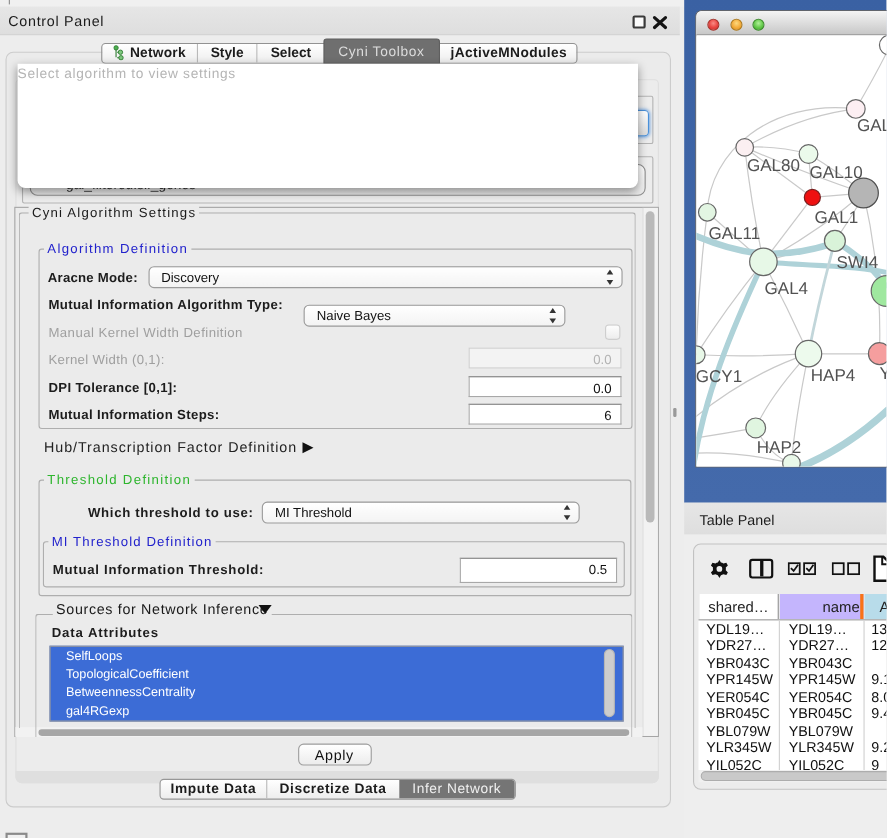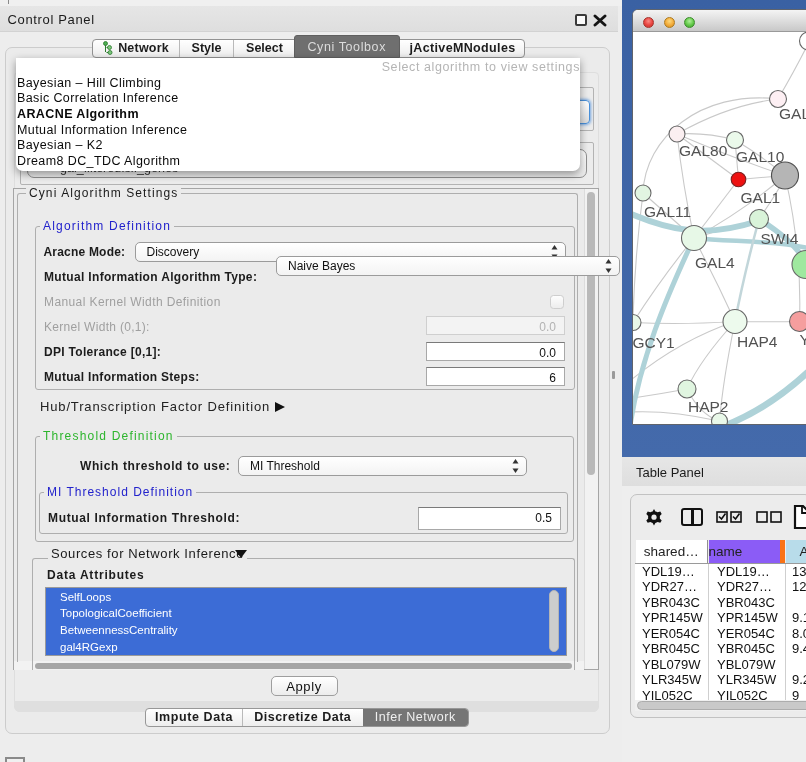--- a/index.html
+++ b/index.html
@@ -51,29 +51,21 @@
 <div class="abs" style="left:294px;top:35.3px;width:105.5px;height:22.7px;background:#6f6f6f;border:1px solid #5f5f5f;border-radius:3px 3px 0 0;display:flex;align-items:center;justify-content:center;font-size:12.5px;color:#dcdcdc;letter-spacing:0.6px;">Cyni Toolbox</div>
 
 <div class="abs" style="left:20px;top:87px;width:574px;height:44px;border:1px solid #b3b3b3;border-radius:2px;"></div>
 <div class="abs" style="left:576px;top:100px;width:14px;height:24px;border:1px solid #4a90d9;border-radius:4px;background:linear-gradient(#fff,#dcdcdc);box-shadow:0 0 3px 1px rgba(90,150,220,0.8);"></div>
 <div class="abs" style="left:20px;top:142px;width:574px;height:43px;border:1px solid #b3b3b3;border-radius:2px;"></div>
 <div class="abs" style="left:27px;top:149px;width:560px;height:29px;border:1px solid #8f8f8f;border-radius:7px;background:linear-gradient(#fff,#e9e9e9);overflow:hidden;">
   <span style="position:absolute;left:32px;top:11px;font-size:12.5px;color:#333;">gal_filtered.sif_genes</span>
 </div>
 
 <div class="abs" style="left:16px;top:58px;width:564px;height:112.5px;background:#fff;border-radius:0 0 7px 7px;box-shadow:0 3px 9px rgba(0,0,0,0.4);z-index:30;">
-  <div style="position:absolute;left:0;top:2px;width:100%;text-align:right;font-size:12.5px;color:#b5b5b5;letter-spacing:0.6px;">Select algorithm to view settings</div>
-  <div style="position:absolute;left:1px;top:17.8px;font-size:12.5px;color:#0a0a0a;line-height:15.6px;letter-spacing:0.4px;white-space:nowrap;">
-    <span style="padding-left:0;">Bayesian – Hill Climbing</span><br>
-    Basic Correlation Inference<br>
-    <span style="font-weight:bold;">ARACNE Algorithm</span><br>
-    Mutual Information Inference<br>
-    Bayesian – K2<br>
-    Dream8 DC_TDC Algorithm
-  </div>
+  <div style="position:absolute;left:0;top:2px;width:100%;text-align:left;font-size:12.5px;color:#b5b5b5;letter-spacing:0.6px;">Select algorithm to view settings</div>
 </div>
 
 <div class="abs" style="left:13px;top:188px;width:585.5px;height:482px;border:1px solid #a5a5a5;background:#ebebeb;"></div>
 
 <div class="abs" style="left:584px;top:189px;width:14px;height:480px;background:#f2f2f2;border-left:1px solid #dcdcdc;"></div>
 <div class="abs" style="left:586.5px;top:192px;width:8px;height:283px;background:#b9b9b9;border-radius:4px;"></div>
 
 <div class="abs" style="left:14px;top:661px;width:570px;height:9px;background:#f2f2f2;"></div>
 <div class="abs" style="left:35px;top:662.5px;width:537px;height:6.5px;background:#a6a6a6;border-radius:3px;"></div>
 
@@ -85,21 +77,21 @@
 
 <div class="lbl" style="left:43.5px;top:245px;letter-spacing:0.2px;">Aracne Mode:</div>
 <div class="combo" style="left:134.5px;top:241.5px;width:431.5px;height:20.5px;">
     <span class="ct">Discovery</span>
   <svg class="arr" viewBox="0 0 7 14">
       <path d="M3.5 0 L6.5 4.5 L0.5 4.5 Z" fill="#333"></path>
       <path d="M3.5 14 L6.5 9.5 L0.5 9.5 Z" fill="#333"></path>
     </svg>
 </div>
 <div class="lbl" style="left:44px;top:270px;letter-spacing:0.33px;">Mutual Information Algorithm Type:</div>
-<div class="combo" style="left:276px;top:256px;width:344px;height:20px;">
+<div class="combo" style="left:276px;top:277px;width:238px;height:20px;">
     <span class="ct">Naive Bayes</span>
   <svg class="arr" viewBox="0 0 7 14">
       <path d="M3.5 0 L6.5 4.5 L0.5 4.5 Z" fill="#333"></path>
       <path d="M3.5 14 L6.5 9.5 L0.5 9.5 Z" fill="#333"></path>
     </svg>
 </div>
 <div class="glbl" style="left:44px;top:295px;letter-spacing:0.4px;">Manual Kernel Width Definition</div>
 <div class="abs" style="left:550px;top:294.5px;width:14px;height:14px;border:1px solid #cecece;border-radius:3.5px;background:linear-gradient(#fdfdfd,#ededed);"></div>
 <div class="glbl" style="left:44px;top:320px;letter-spacing:0.3px;">Kernel Width (0,1):</div>
 <div class="fldd" style="left:426px;top:316px;width:139px;height:19px;">0.0</div>
@@ -249,21 +241,21 @@
 <svg class="abs" style="left:756px;top:511px;" width="28" height="12" viewBox="0 0 28 12">
   <rect x="1" y="1" width="10" height="10" fill="none" stroke="#111" stroke-width="1.6"></rect>
   <rect x="15" y="1" width="10" height="10" fill="none" stroke="#111" stroke-width="1.6"></rect>
 </svg>
 <svg class="abs" style="left:793px;top:504px;" width="13" height="26" viewBox="0 0 13 26">
   <path d="M2 2 L10 2 L16 8 L16 24 L2 24 Z" fill="#fff" stroke="#111" stroke-width="2.2"></path>
   <path d="M9 2 L9 9 L16 9" fill="none" stroke="#111" stroke-width="1.8"></path>
 </svg>
 
 <div class="abs" style="left:636px;top:539.5px;width:71.5px;height:23px;background:#ffffff;border-right:1px solid #8f8f8f;font-size:13.5px;color:#222;text-align:center;line-height:23px;">shared…</div>
-<div class="abs" style="left:708.5px;top:539.5px;width:76px;height:23px;background:#8b5cf6;border-right:5px solid #f97316;font-size:13.5px;color:#222;text-align:left;line-height:23px;">name</div>
+<div class="abs" style="left:708.5px;top:539.5px;width:76px;height:23px;background:#c4b5fd;border-right:3px solid #f97316;font-size:13.5px;color:#222;text-align:right;line-height:23px;">name</div>
 <div class="abs" style="left:785.5px;top:539.5px;width:21px;height:23px;background:#b8dcea;font-size:13.5px;color:#222;padding-left:14px;line-height:23px;">A</div>
 
 <div class="abs" style="left:635px;top:562.5px;width:171px;height:137px;background:#fff;border-top:1px solid #9a9a9a;overflow:hidden;font-size:13px;color:#111;">
   <div style="position:absolute;left:72.5px;top:0;width:1px;height:137px;background:#cfcfcf;"></div>
   <div style="position:absolute;left:149.5px;top:0;width:1px;height:137px;background:#cfcfcf;"></div>
   <div style="position:absolute;left:7px;top:0.5px;line-height:15.45px;">YDL19…<br>YDR27…<br>YBR043C<br>YPR145W<br>YER054C<br>YBR045C<br>YBL079W<br>YLR345W<br>YIL052C</div>
   <div style="position:absolute;left:82px;top:0.5px;line-height:15.45px;">YDL19…<br>YDR27…<br>YBR043C<br>YPR145W<br>YER054C<br>YBR045C<br>YBL079W<br>YLR345W<br>YIL052C</div>
   <div style="position:absolute;left:157px;top:0.5px;line-height:15.45px;">13…<br>12…<br><br>9.1<br>8.0<br>9.4<br><br>9.2<br>9</div>
 </div>
 

